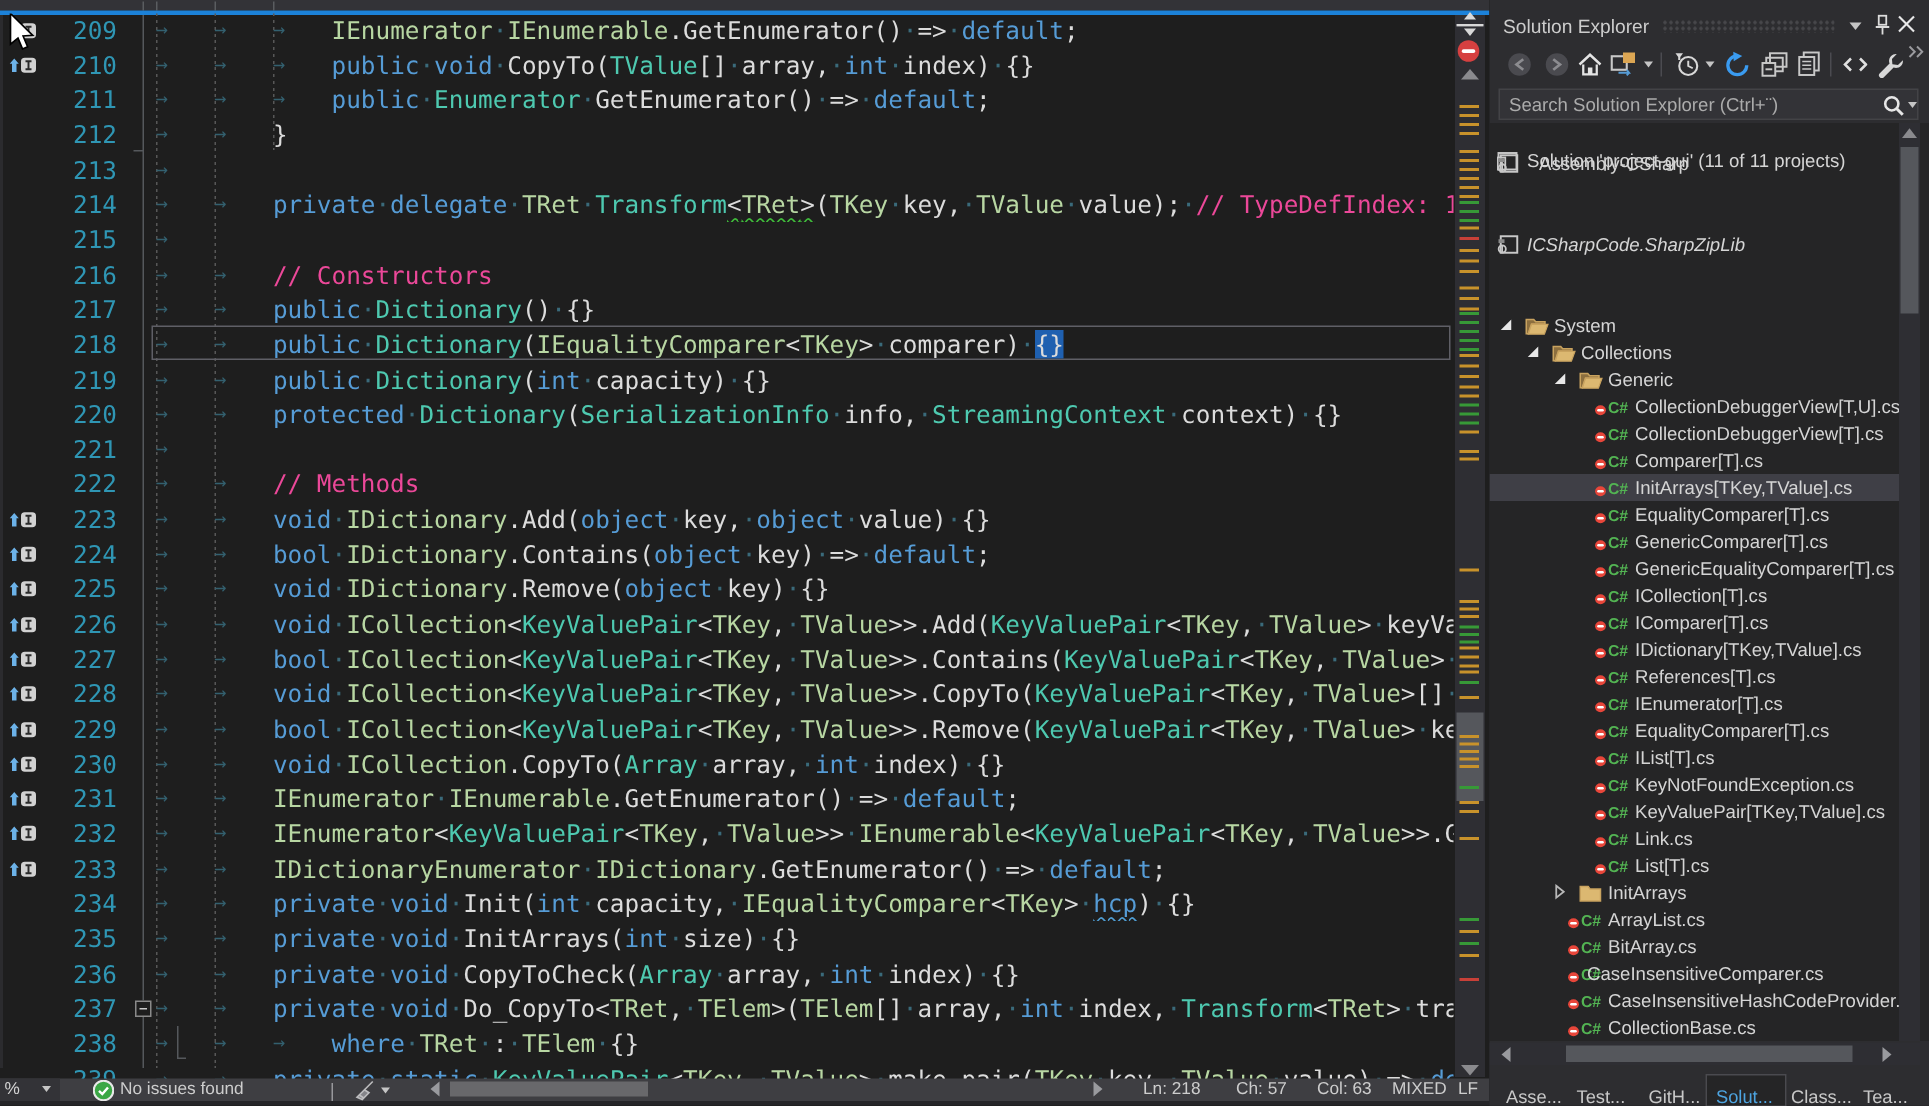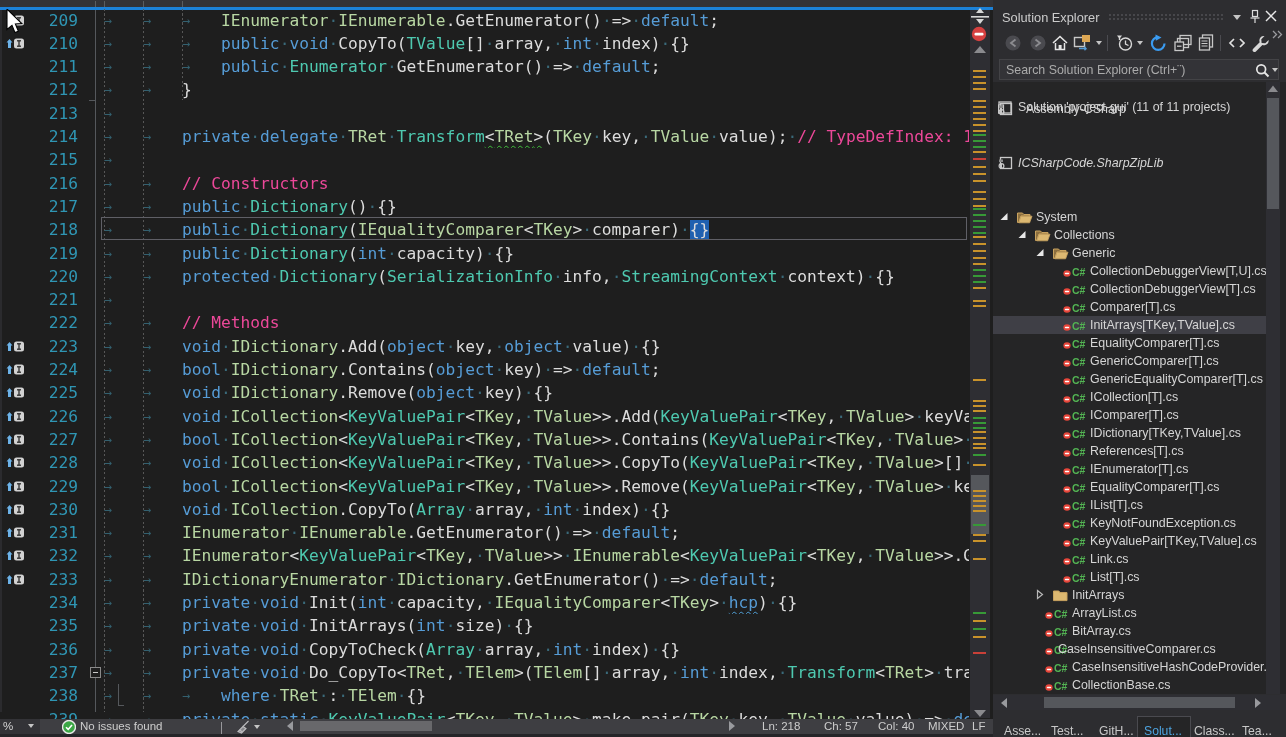--- a/index.html
+++ b/index.html
@@ -362,21 +362,21 @@
         </g>
       </svg>
       <span class="caret-down sm" style="position:absolute;left:254px;top:6px"></span>
       <div class="arr-left" style="position:absolute;left:287px;top:2.5px"></div>
       <div id="hscroll">
         <div class="thumb"></div>
       </div>
       <div class="arr-right" style="position:absolute;left:729px;top:2.5px"></div>
       <span class="statfield" style="left:762px">Ln: 218</span>
       <span class="statfield" style="left:824px">Ch: 57</span>
-      <span class="statfield" style="left:878px">Col: 40</span>
+      <span class="statfield" style="left:878px">Col: 63</span>
       <span class="statfield" style="left:928px">MIXED</span>
       <span class="statfield" style="left:972px">LF</span>
     </div>
     <div id="ebar-strip"></div>
 
     <svg class="abs" style="left:6px;top:9px;z-index:50" width="22" height="26">
       <path d="M1 0 L1 20.5 L6 16.4 L9 23.6 L12.4 22.2 L9.4 15 L15.8 14.6 Z" fill="#ffffff" stroke="#000000" stroke-width="1.1"></path>
     </svg>
   </div>
 

